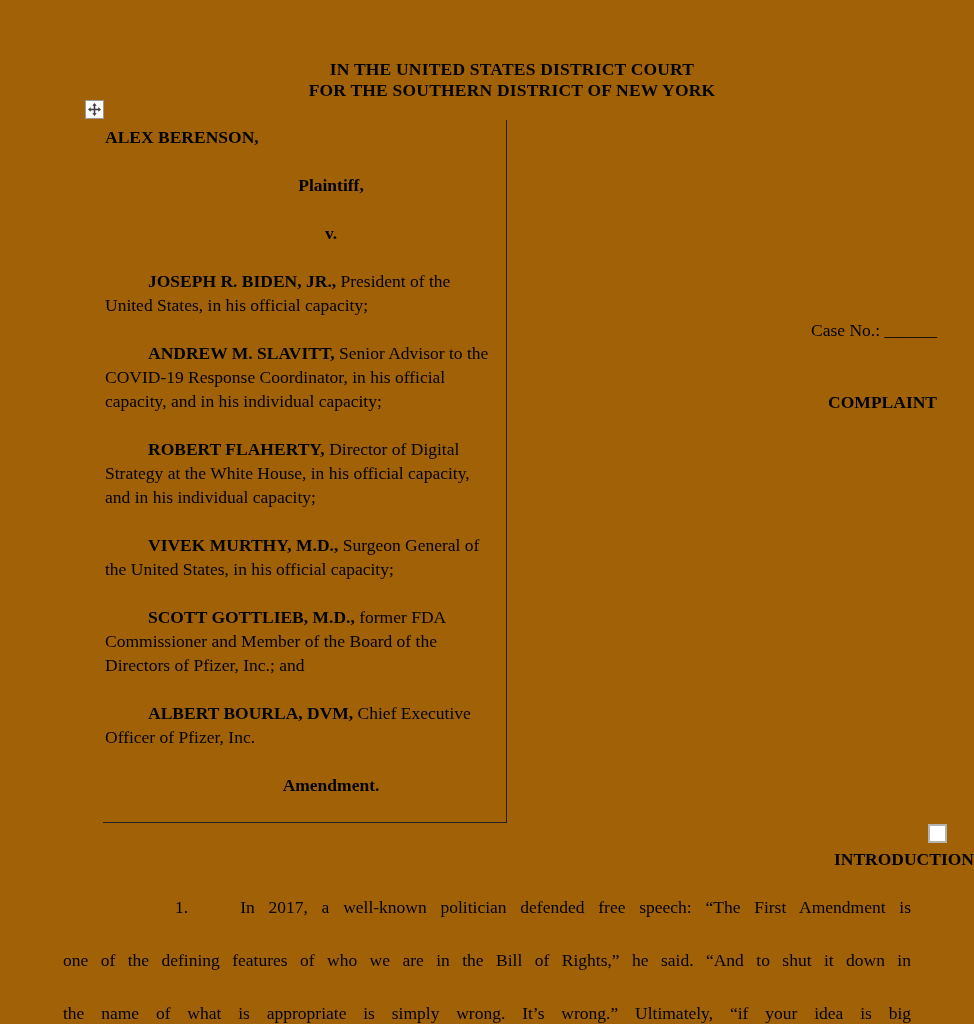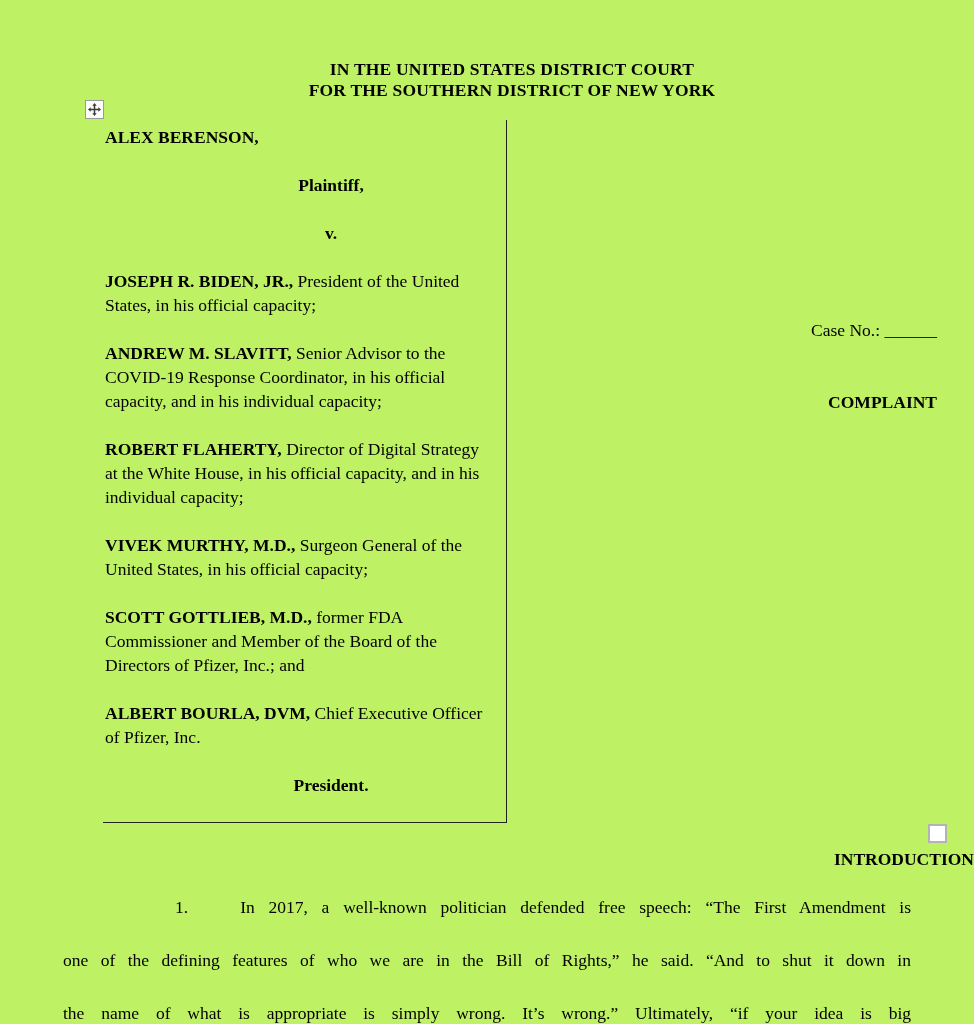--- a/index.html
+++ b/index.html
@@ -1,21 +1,21 @@
 <!DOCTYPE html>
 <html><head>
 <meta charset="utf-8">
 <style>
   * { margin: 0; padding: 0; box-sizing: border-box; }
   html, body { background: #ffffff; }
   .page {
     position: relative;
     width: 974px;
     height: 1024px;
-    background: #bef264;
+    background: #a16207;
     overflow: hidden;
     font-family: "Liberation Serif", "DejaVu Serif", serif;
     color: #000000;
   }
   .doc-header {
     position: absolute;
     top: 59px; left: 50px; right: 0;
     text-align: center;
     font-weight: bold;
     font-size: 17.5px;
@@ -41,21 +41,21 @@
   .caption-left {
     width: 404px;
     min-height: 703px;
     border-right: 1.5px solid #222222;
     border-bottom: 1.5px solid #222222;
     padding: 5px 15px 0 2px;
   }
   .caption-left p { margin: 0 0 24px 0; }
   .caption-left p.indent { padding-left: 66px; text-align: center; }
   .caption-left p:last-child { margin-bottom: 0; }
-  .bold { font-weight: bold; }
+  .bold { font-weight: bold; margin-left: 43px; }
   .caption-right {
     flex: 1;
     text-align: right;
     padding-top: 198px;
   }
   .case-no { margin-bottom: 48px; }
   .complaint-title { font-weight: bold; margin-bottom: 26px; }
   .jury-demand { font-weight: bold; }
   .resize-handle {
     position: absolute;
@@ -107,21 +107,21 @@
     <div class="caption-left">
       <p class="bold">ALEX BERENSON,</p>
       <p class="indent bold">Plaintiff,</p>
       <p class="indent bold">v.</p>
       <p><span class="bold">JOSEPH R. BIDEN, JR.,</span><span> President of the United States, in his official capacity;</span></p>
       <p><span class="bold">ANDREW M. SLAVITT,</span><span> Senior Advisor to the COVID-19 Response Coordinator, in his official capacity, and in his individual capacity;</span></p>
       <p><span class="bold">ROBERT FLAHERTY,</span><span> Director of Digital Strategy at the White House, in his official capacity, and in his individual capacity;</span></p>
       <p><span class="bold">VIVEK MURTHY, M.D.,</span><span> Surgeon General of the United States, in his official capacity;</span></p>
       <p><span class="bold">SCOTT GOTTLIEB, M.D.,</span><span> former FDA Commissioner and Member of the Board of the Directors of Pfizer, Inc.; and</span></p>
       <p><span class="bold">ALBERT BOURLA, DVM,</span><span> Chief Executive Officer of Pfizer, Inc.</span></p>
-      <p class="indent bold">President.</p>
+      <p class="indent bold">Amendment.</p>
     </div>
     <div class="caption-right">
       <p class="case-no">Case No.: ______</p>
       <p class="complaint-title">COMPLAINT</p>
     </div>
   </div>
 
   <div class="resize-handle"></div>
 
   <div class="section-heading">INTRODUCTION</div>

